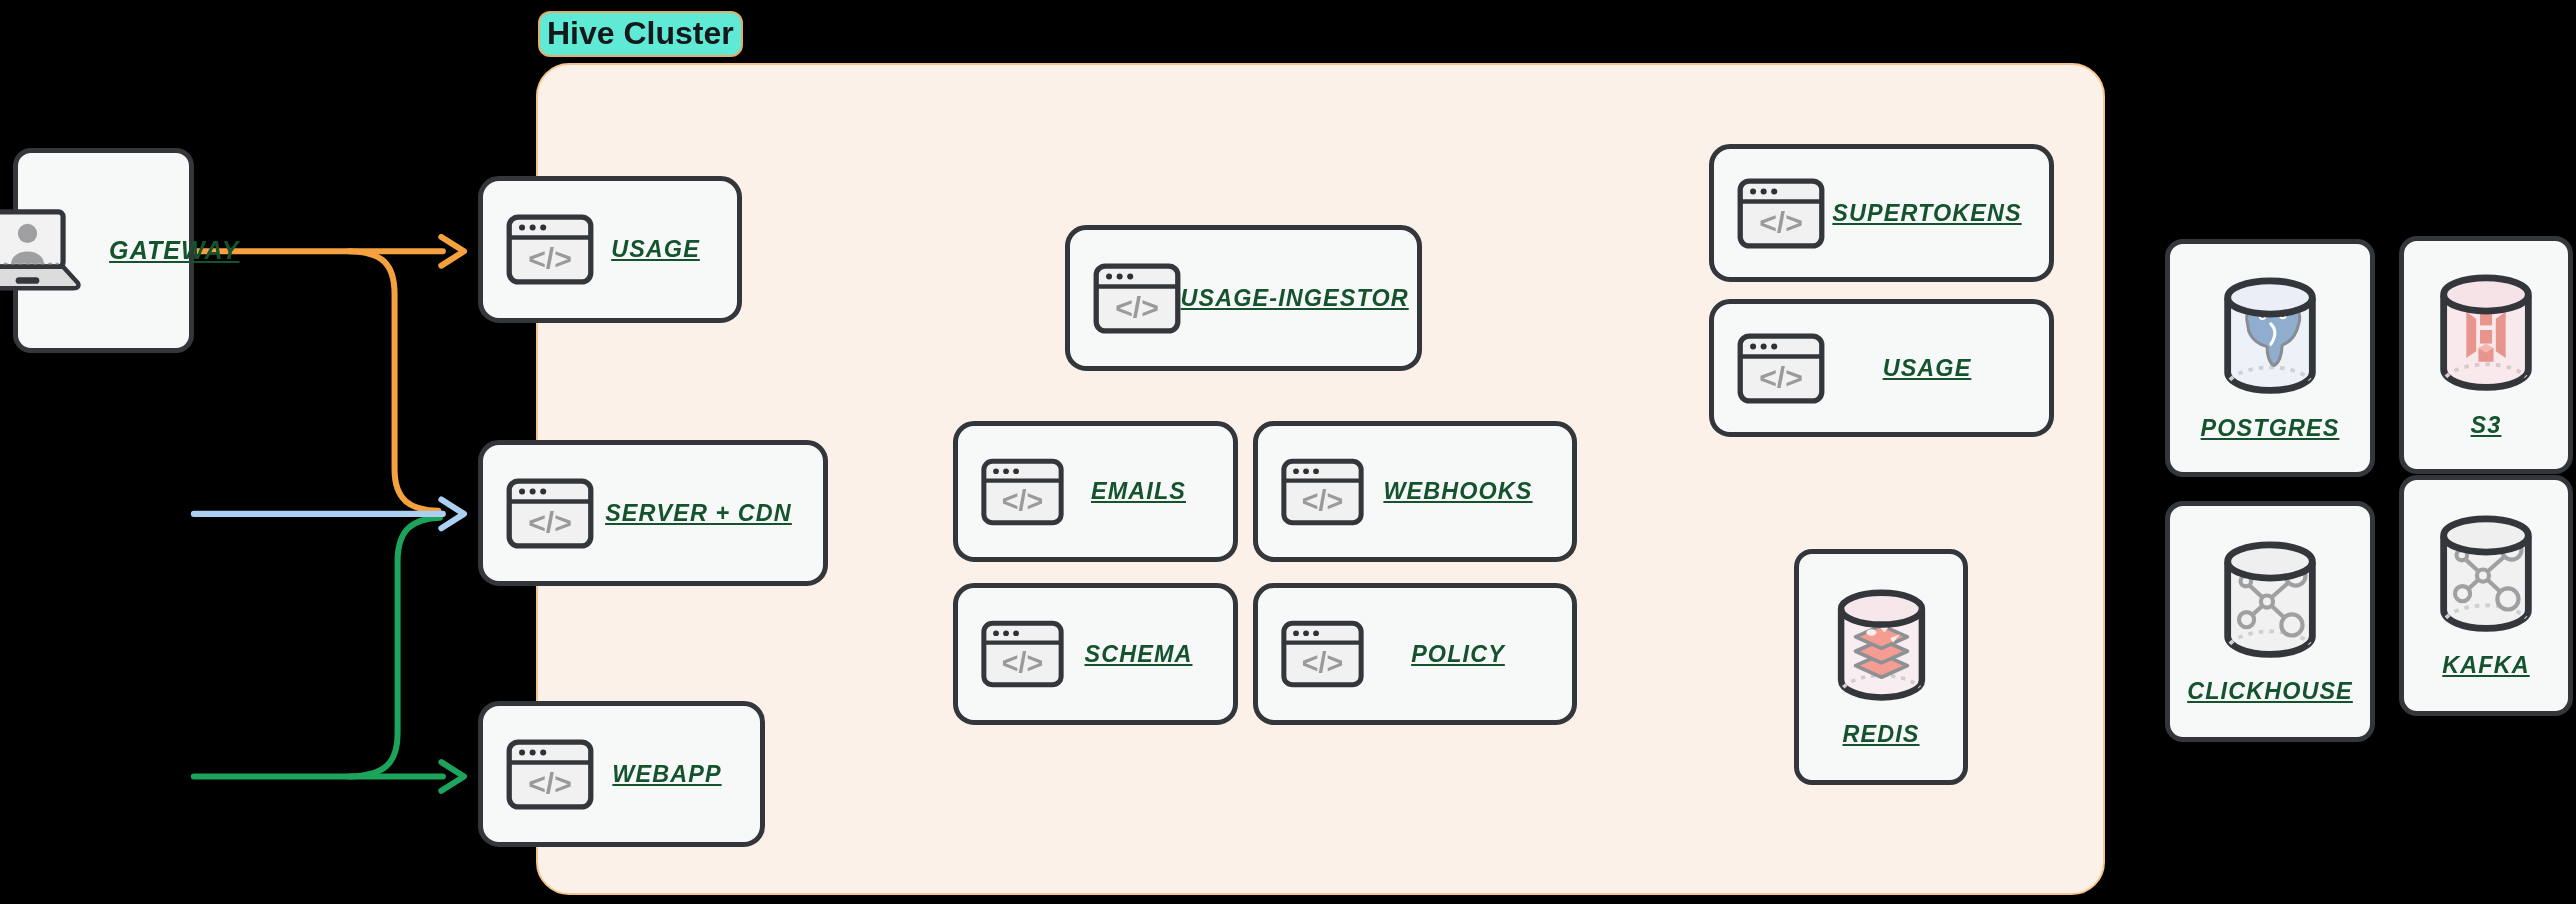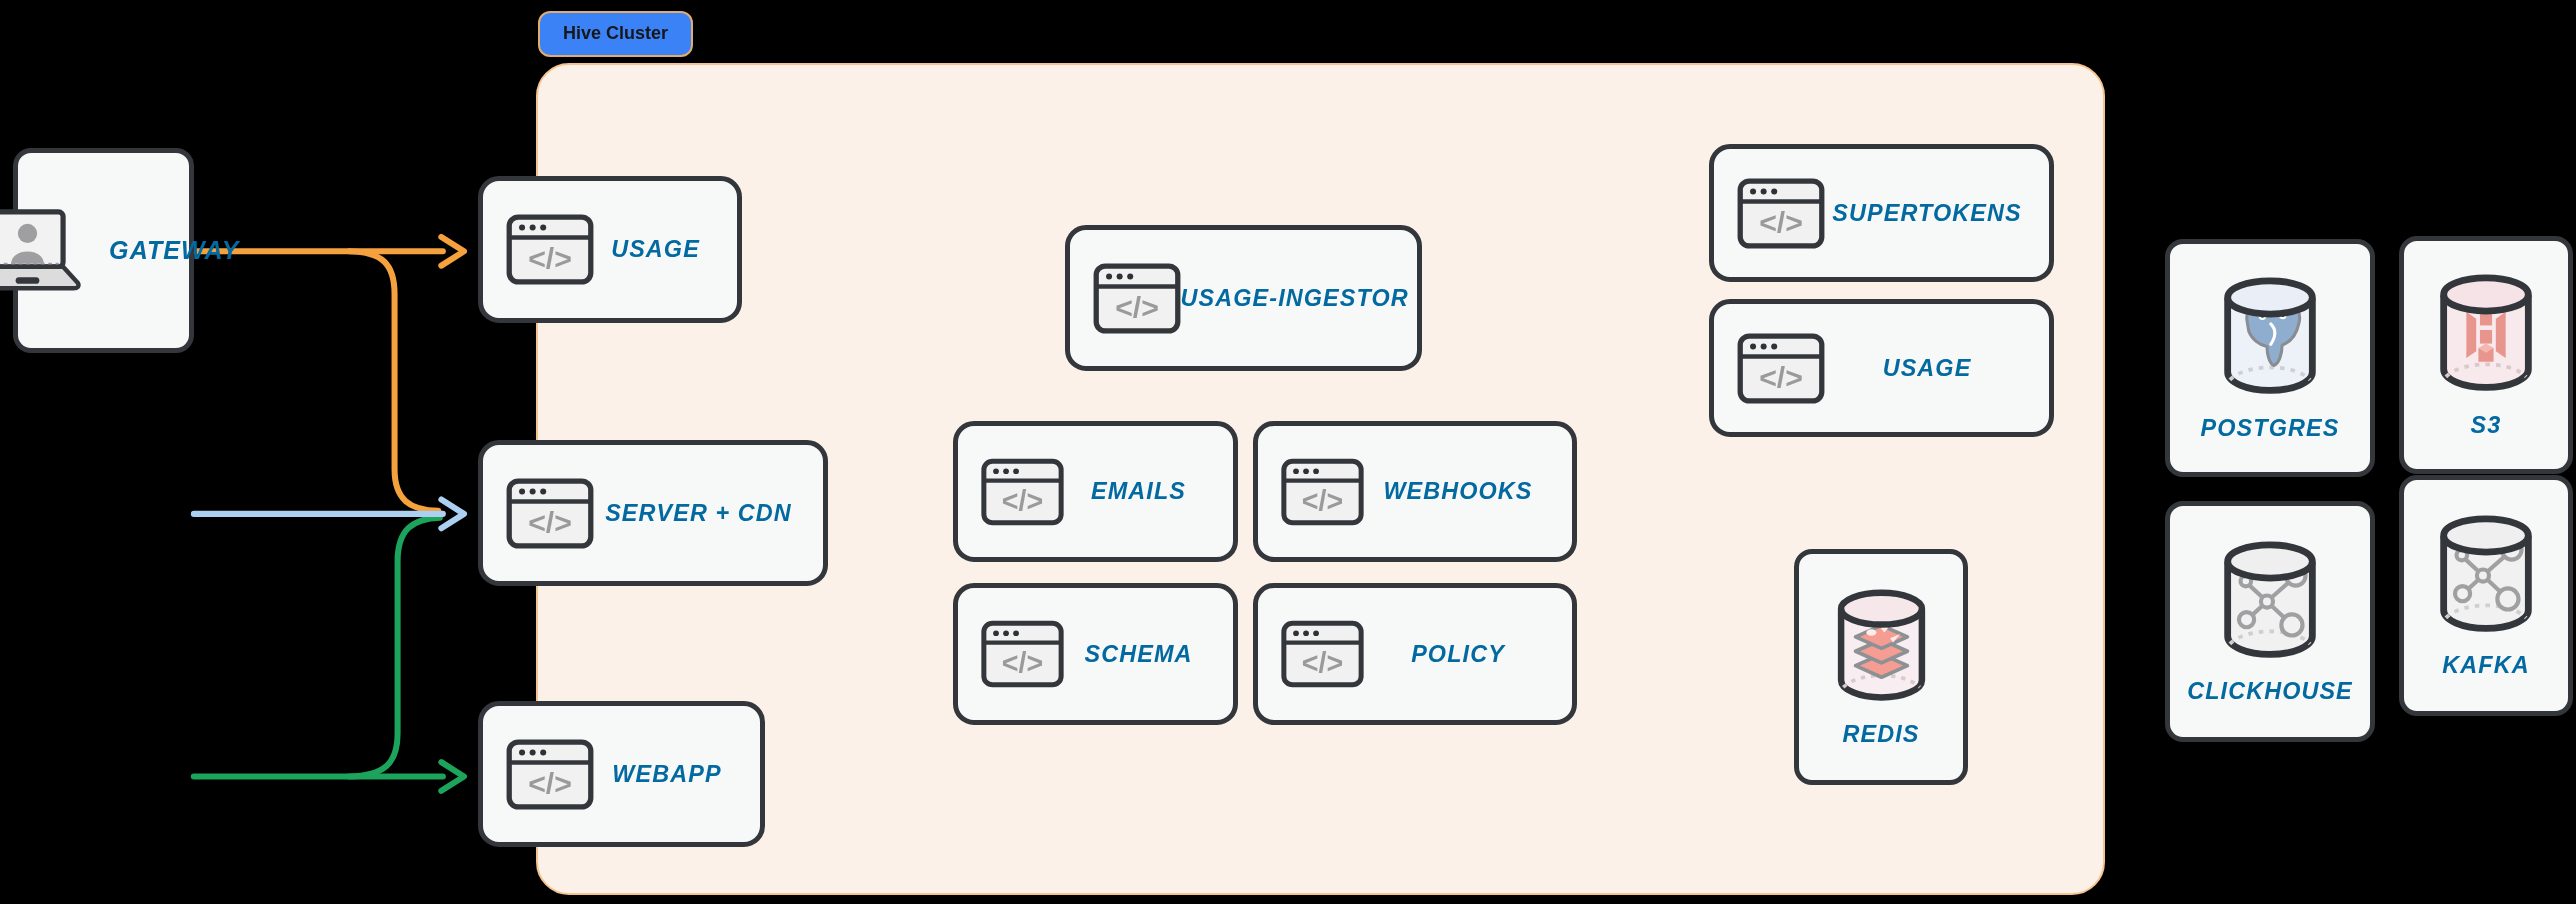--- a/index.html
+++ b/index.html
@@ -1,30 +1,30 @@
 <!DOCTYPE html>
 <html style="font-size:12px"><head>
 <meta charset="utf-8">
 <style>
   html,body{margin:0;padding:0;background:#000;}
   .canvas{position:relative;width:2576px;height:904px;background:#000;overflow:hidden;
           font-family:"Liberation Sans",sans-serif;}
   .cluster{position:absolute;left:536px;top:63px;width:1569px;height:832px;
            background:#FCF1E8;border:2.3px solid #F5C38D;border-radius:33px;z-index:1;box-sizing:border-box;}
-  .badge{position:absolute;left:538px;top:10.6px;height:42px;padding:0 23px;z-index:4;
-         background:#3b82f6;border:2.3px solid #E2AC6C;border-radius:12px;
-         display:flex;align-items:center;font-size:18px;font-weight:600;color:#15171B;}
+  .badge{position:absolute;left:538px;top:10.6px;height:42px;padding:0 7px;z-index:4;
+         background:#5eead4;border:2.3px solid #E2AC6C;border-radius:12px;
+         display:flex;align-items:center;font-size:32px;font-weight:600;color:#15171B;}
   .arrows{position:absolute;left:0;top:0;z-index:2;}
   .node{position:absolute;background:#F7F8F8;border:5.3px solid #33373C;box-sizing:border-box;z-index:3;}
   .client-box{border-radius:18px;display:flex;flex-direction:row;align-items:center;
               justify-content:center;gap:22.6px;}
   .service-box{border-radius:21px;display:flex;align-items:center;padding:0 19.6px 0 22.6px;}
   .db-box{border-radius:18px;display:flex;flex-direction:column;align-items:center;
           justify-content:center;gap:16.6px;text-align:center;}
-  .lbl{font-style:italic;font-weight:600;color:#0369a1;letter-spacing:1.1px;white-space:nowrap;}
+  .lbl{font-style:italic;font-weight:600;color:#14532d;letter-spacing:1.1px;white-space:nowrap;text-decoration:underline;}
   .client-label{font-size:25px;}
   .service-label{flex:1;text-align:center;font-size:23.4px;}
   .db-label{font-size:23.4px;}
   .icon{display:flex;align-items:center;justify-content:center;}
 </style>
 </head>
 <body>
 
 <div class="canvas">
 

